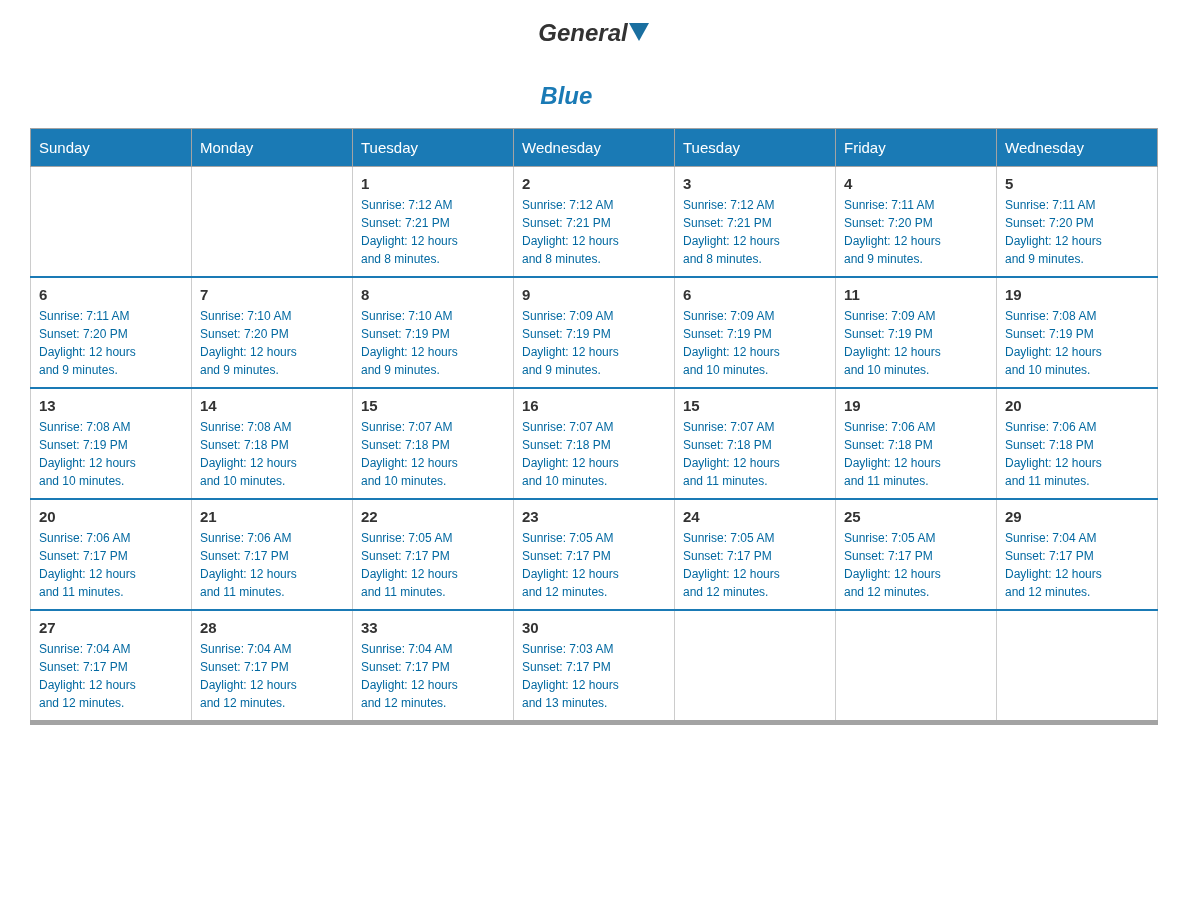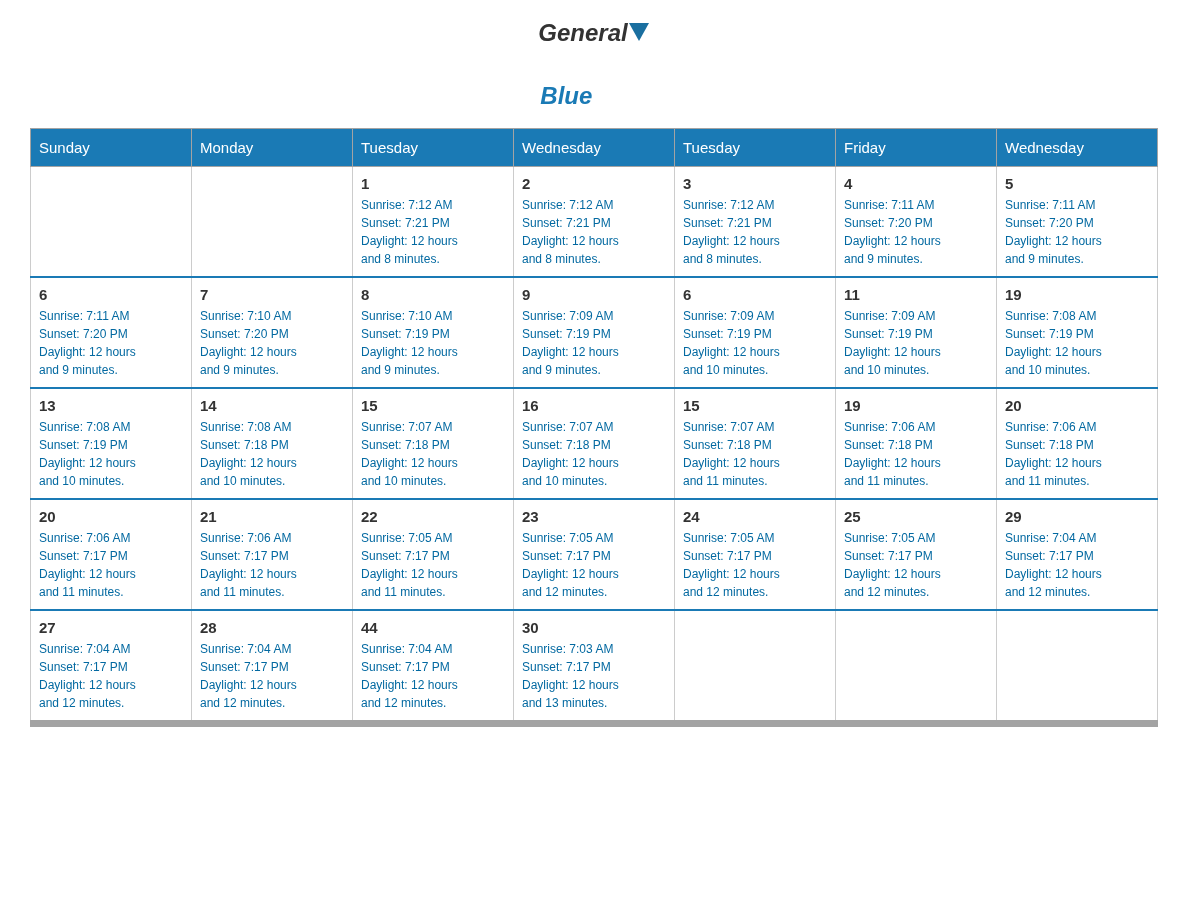--- a/index.html
+++ b/index.html
@@ -66,21 +66,21 @@
     }
     .day-info {
       font-size: 12px;
       color: #0369a1;
       line-height: 1.5;
     }
     tr td {
       border-bottom: 2px solid #1a7ab5;
     }
     tr:last-child td {
-      border-bottom: 7px solid #a3a3a3;
+      border-bottom: 5px solid #a3a3a3;
     }
     .empty-cell {
       background: #fff;
     }
   </style>
 </head>
 <body>
 
 <div class="header">
   <div class="logo">
@@ -314,21 +314,21 @@
 and 12 minutes.</div>
         </td>
         <td>
           <span class="day-number">28</span>
           <div class="day-info" style="white-space: pre-line;">Sunrise: 7:04 AM
 Sunset: 7:17 PM
 Daylight: 12 hours
 and 12 minutes.</div>
         </td>
         <td>
-          <span class="day-number">44</span>
+          <span class="day-number">33</span>
           <div class="day-info" style="white-space: pre-line;">Sunrise: 7:04 AM
 Sunset: 7:17 PM
 Daylight: 12 hours
 and 12 minutes.</div>
         </td>
         <td>
           <span class="day-number">30</span>
           <div class="day-info" style="white-space: pre-line;">Sunrise: 7:03 AM
 Sunset: 7:17 PM
 Daylight: 12 hours

